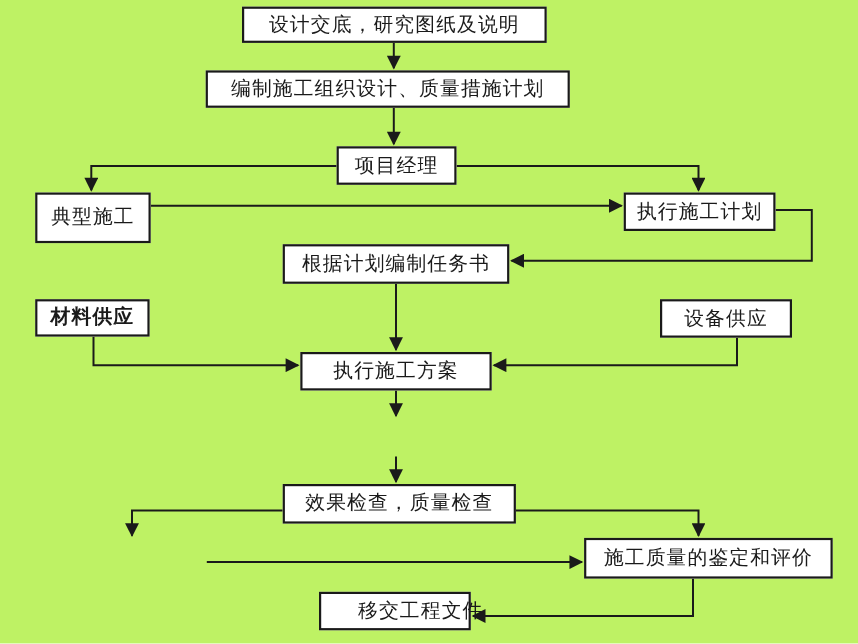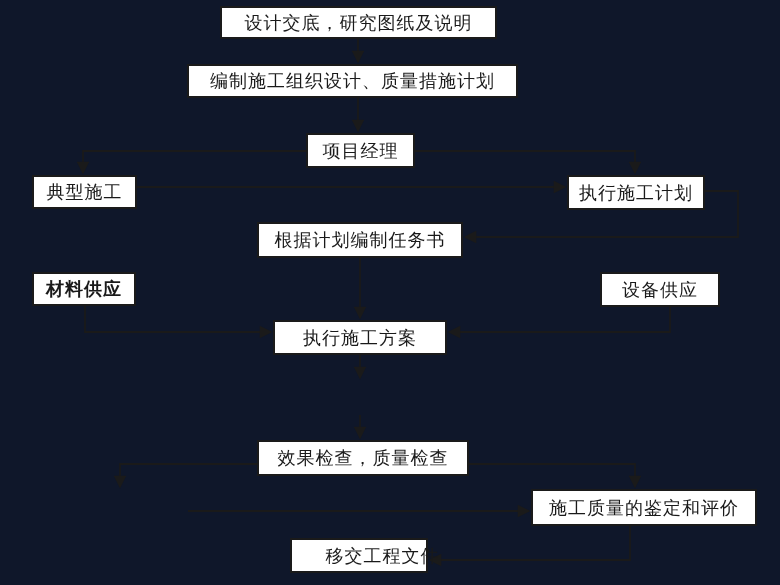--- a/index.html
+++ b/index.html
@@ -4,21 +4,21 @@
 <style>
   html, body {
     margin: 0;
     padding: 0;
     background: #ffffff;
   }
   .stage {
     position: relative;
     width: 780px;
     height: 585px;
-    background: #0f172a;
+    background: #bef264;
     font-family: "DejaVu Sans", "Liberation Sans", sans-serif;
     overflow: hidden;
   }
   .edges {
     position: absolute;
     left: 0;
     top: 0;
     width: 780px;
     height: 585px;
   }
@@ -33,21 +33,21 @@
     justify-content: center;
     font-size: 18px;
     letter-spacing: 1px;
     white-space: nowrap;
     line-height: 1;
   }
   
   #n-design-briefing     { left: 220px; top: 6px;   width: 277px; height: 33px; }
   #n-compile-plan        { left: 187px; top: 64px;  width: 331px; height: 34px; }
   #n-project-manager     { left: 306px; top: 133px; width: 109px; height: 35px; }
-  #n-typical-construction{ left: 32px;  top: 175px; width: 105px; height: 34px; }
+  #n-typical-construction{ left: 32px;  top: 175px; width: 105px; height: 46px; }
   #n-execute-plan        { left: 567px; top: 175px; width: 138px; height: 35px; }
   #n-task-book           { left: 257px; top: 222px; width: 206px; height: 36px; }
   #n-material-supply     { left: 32px;  top: 272px; width: 104px; height: 34px; font-weight: bold; }
   #n-equipment-supply    { left: 600px; top: 272px; width: 120px; height: 35px; }
   #n-execute-scheme      { left: 273px; top: 320px; width: 174px; height: 35px; }
   #n-quality-activity    { left: 221px; top: 380px; width: 277px; height: 35px; }
   #n-effect-check        { left: 257px; top: 440px; width: 212px; height: 36px; }
   #n-improve-management  { left: 32px;  top: 489px; width: 156px; height: 35px; }
   #n-quality-appraisal   { left: 531px; top: 489px; width: 226px; height: 37px; }
   #n-handover-documents  { left: 290px; top: 538px; width: 138px; height: 35px; padding-left: 47px; }

